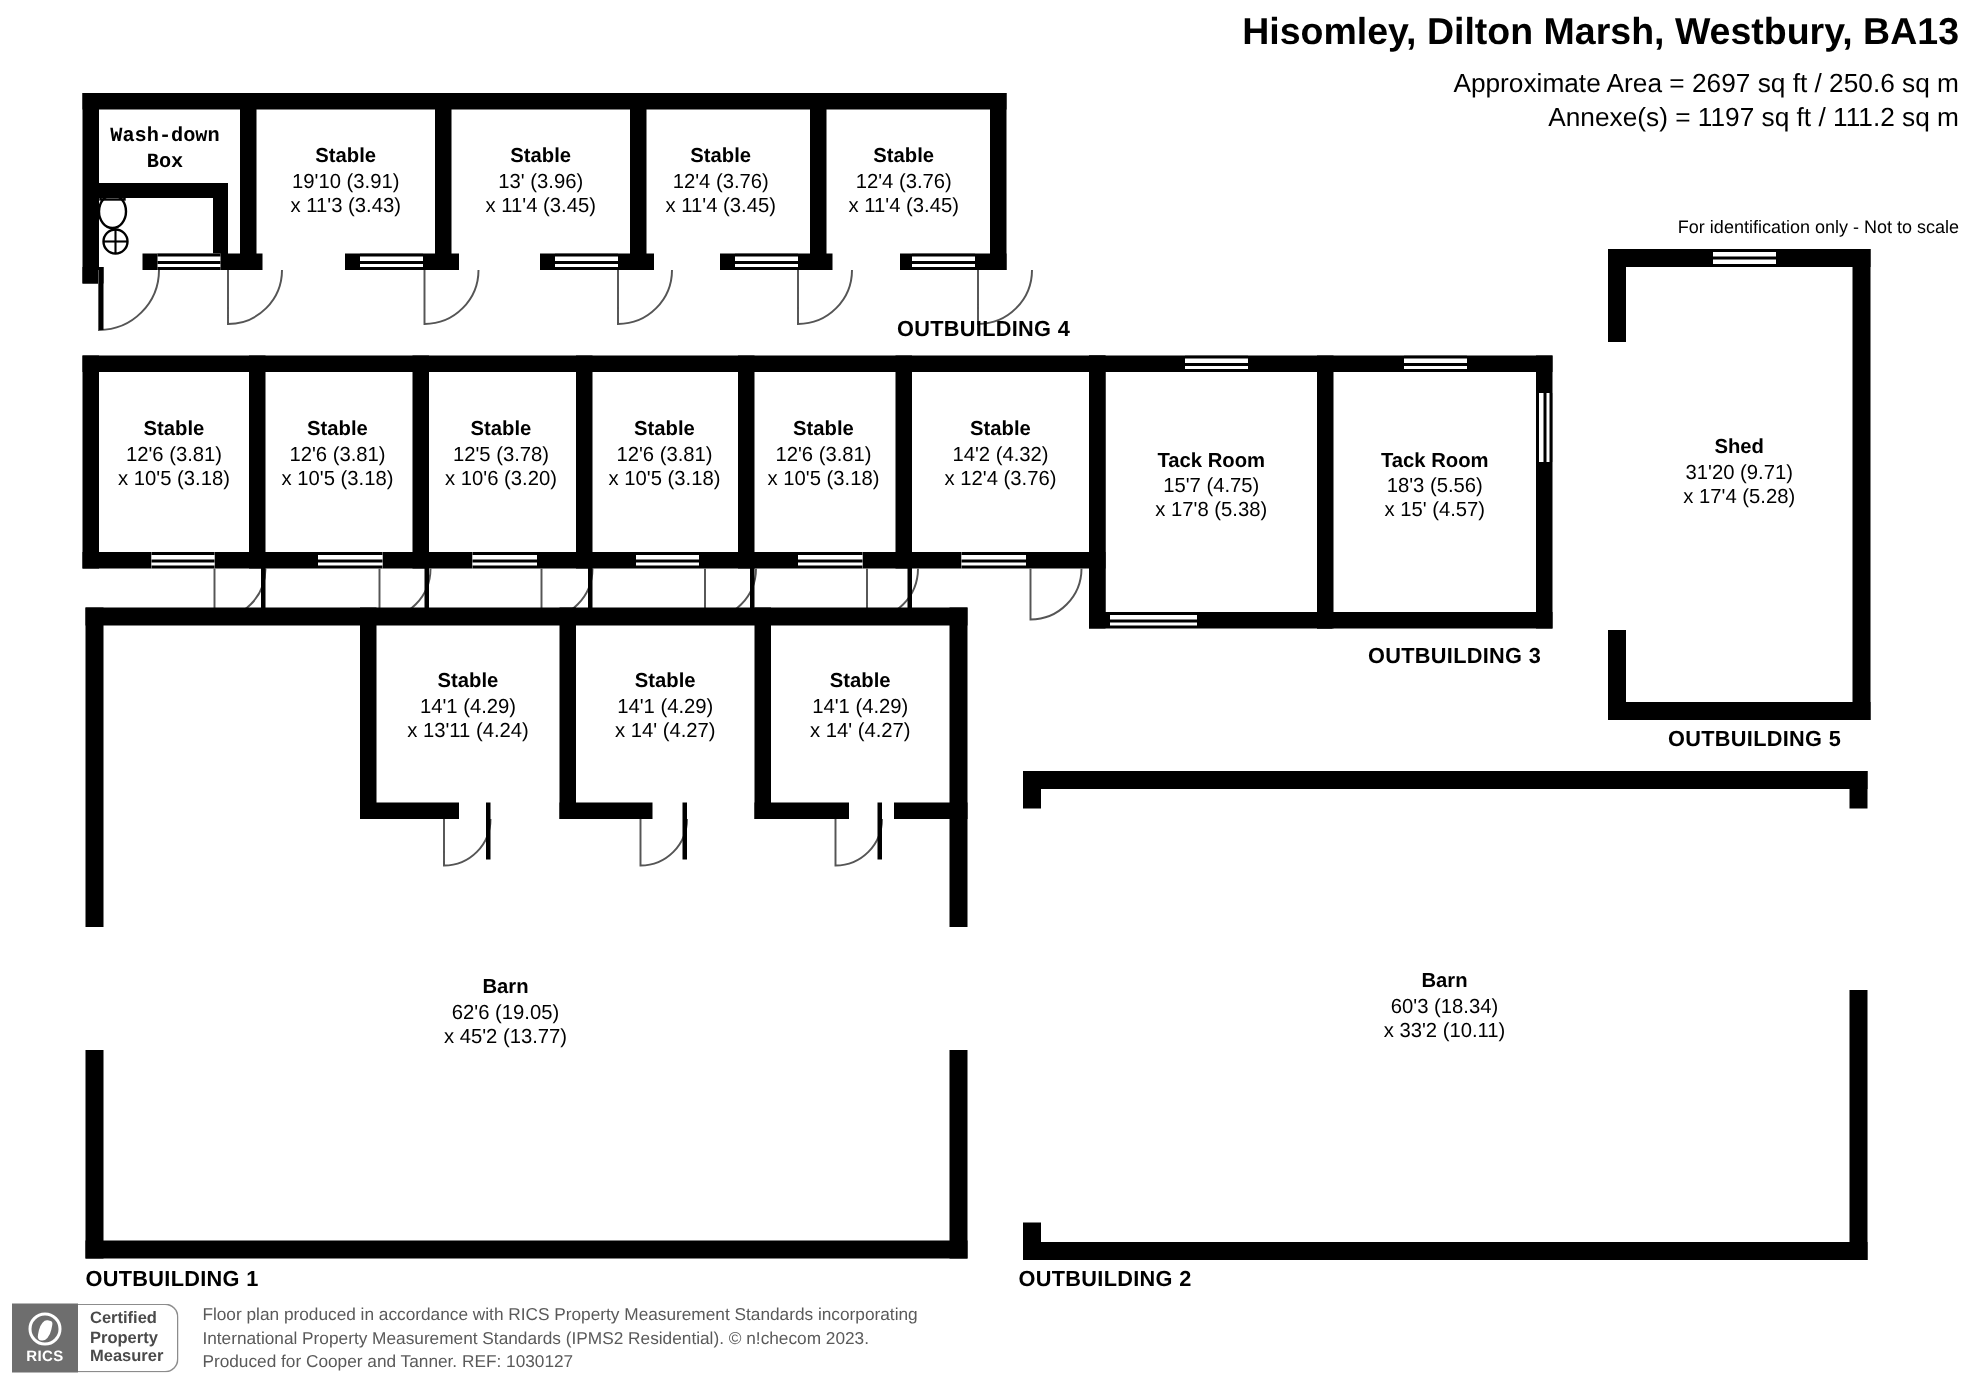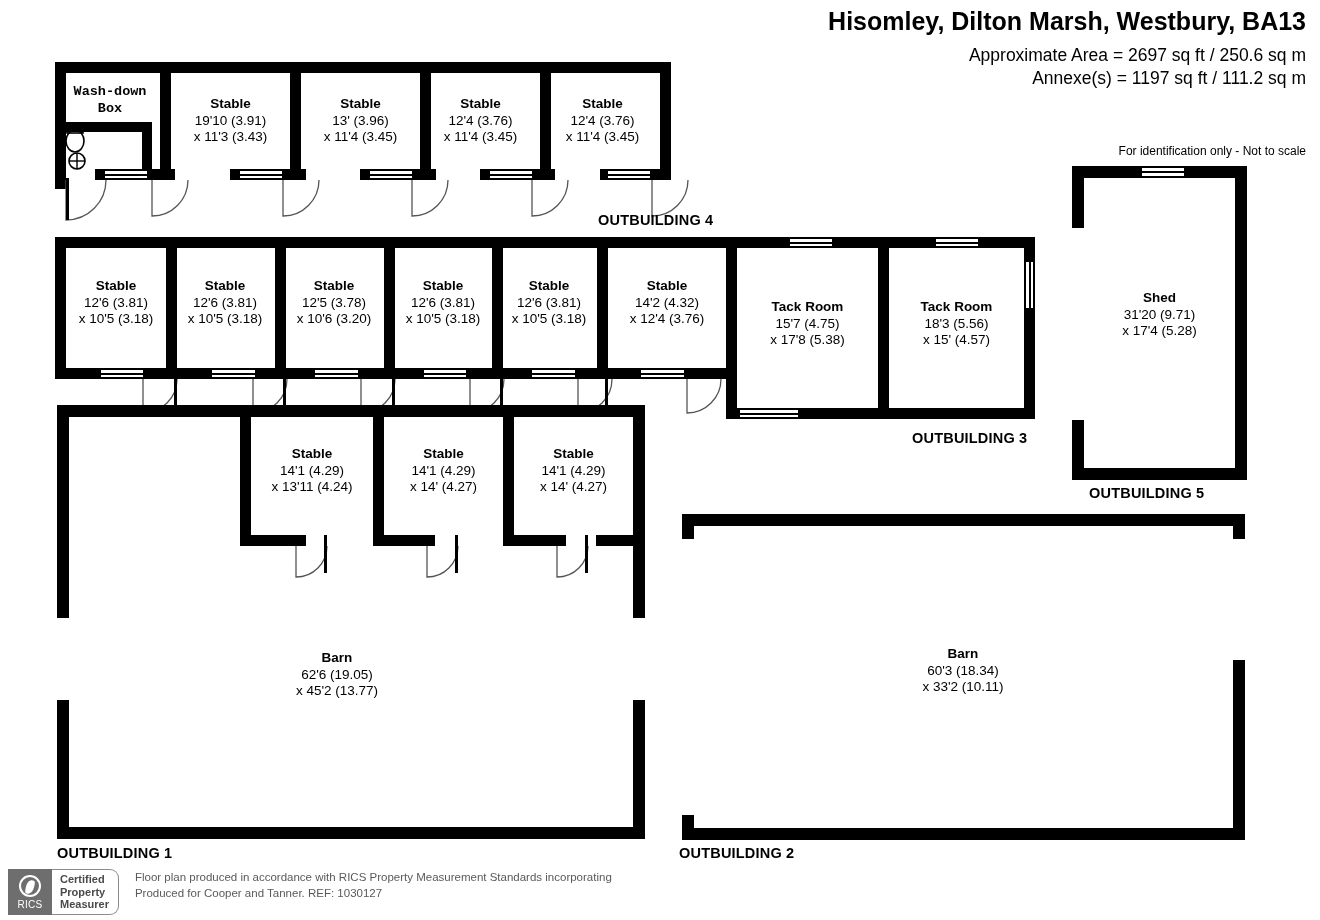--- a/index.html
+++ b/index.html
@@ -38,21 +38,21 @@
   
   .door{position:absolute;}
   .door svg{display:block;overflow:visible;}
 
   
   .foot{position:absolute;left:8px;top:869px;display:flex;align-items:flex-start;}
   .rics{display:flex;align-items:stretch;height:46px;}
   .rics-mark{width:44px;background:#6e6e6e;display:flex;flex-direction:column;align-items:center;justify-content:center;}
   .rics-emblem{width:22px;height:22px;border:2px solid #fff;border-radius:50%;position:relative;box-sizing:border-box;}
   .rics-emblem:before{content:"";position:absolute;left:5px;top:3px;width:8px;height:14px;background:#fff;border-radius:55% 20% 60% 25%;transform:rotate(12deg);}
-  .rics-word{font-size:10px;font-weight:normal;color:#fff;letter-spacing:0.3px;margin-top:2px;text-align:right;}
+  .rics-word{font-size:10px;font-weight:bold;color:#fff;letter-spacing:0.3px;margin-top:2px;text-align:right;}
   .rics-cert{border:1px solid #8c8c8c;border-left:none;border-radius:0 9px 9px 0;padding:2px 9px 2px 8px;
              display:flex;flex-direction:column;justify-content:center;}
   .rics-cert span{font-size:11px;font-weight:bold;color:#4a4a4a;line-height:12.5px;}
   .foot-txt{margin-left:16px;font-size:11.5px;color:#5a5a5a;line-height:15.5px;padding-top:1px;}
   .foot-txt div{white-space:nowrap;}
 </style>
 </head>
 <body>
 
 <div id="plan">
@@ -278,21 +278,21 @@
   <div class="w" style="left:1072px;top:166px;width:12px;height:62px;"></div>
   <div class="w" style="left:1235px;top:166px;width:12px;height:314px;"></div>
   <div class="w" style="left:1072px;top:420px;width:12px;height:60px;"></div>
   <div class="w" style="left:1072px;top:468px;width:175px;height:12px;"></div>
   <div class="win h" style="left:1142px;top:166px;width:42px;height:12px;"></div>
   <div class="rl" style="left:1084px;top:290px;width:151px;">
     <span class="nm">Shed</span>
     <span class="d1">31'20 (9.71)</span>
     <span class="d2">x 17'4 (5.28)</span>
   </div>
-  <div class="bl" style="left:1089px;top:485px;">OUTBUILDING 5</div>
+  <div class="bl" style="left:1112px;top:485px;">OUTBUILDING 5</div>
 
   <div class="w" style="left:57px;top:405px;width:588px;height:12px;"></div>
   <div class="w" style="left:57px;top:405px;width:12px;height:213px;"></div>
   <div class="w" style="left:57px;top:700px;width:12px;height:139px;"></div>
   <div class="w" style="left:57px;top:827px;width:588px;height:12px;"></div>
   <div class="w" style="left:633px;top:405px;width:12px;height:213px;"></div>
   <div class="w" style="left:633px;top:700px;width:12px;height:139px;"></div>
 
   <div class="w" style="left:240px;top:405px;width:11px;height:141px;"></div>
   <div class="w" style="left:373px;top:405px;width:11px;height:141px;"></div>
@@ -363,17 +363,18 @@
         <div class="rics-word">RICS</div>
       </div>
       <div class="rics-cert">
         <span>Certified</span>
         <span>Property</span>
         <span>Measurer</span>
       </div>
     </div>
     <div class="foot-txt">
       <div>Floor plan produced in accordance with RICS Property Measurement Standards incorporating</div>
+      <div>International Property Measurement Standards (IPMS2 Residential).   © n!checom 2023.</div>
       <div>Produced for Cooper and Tanner.   REF: 1030127</div>
     </div>
   </div>
 
 </div>
 
 </body></html>

